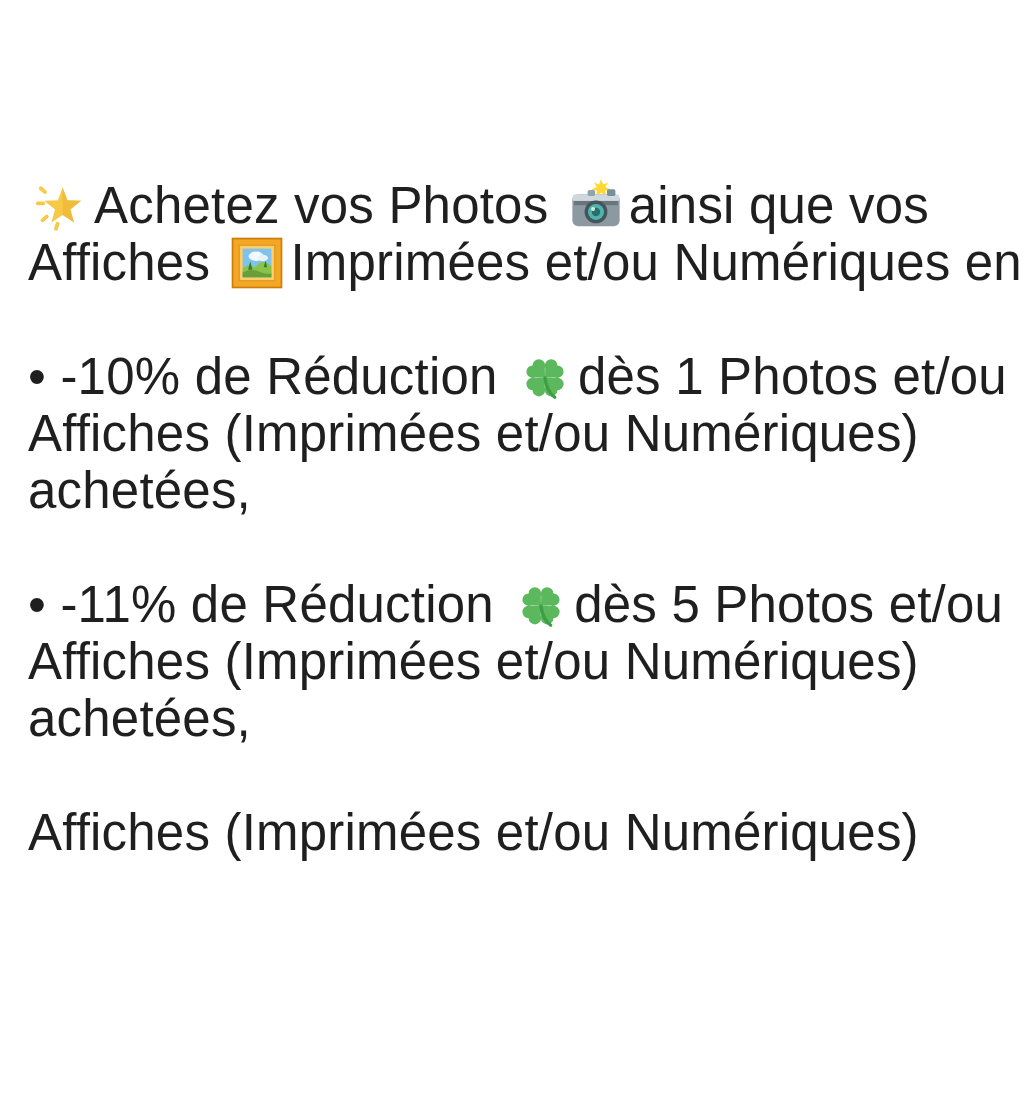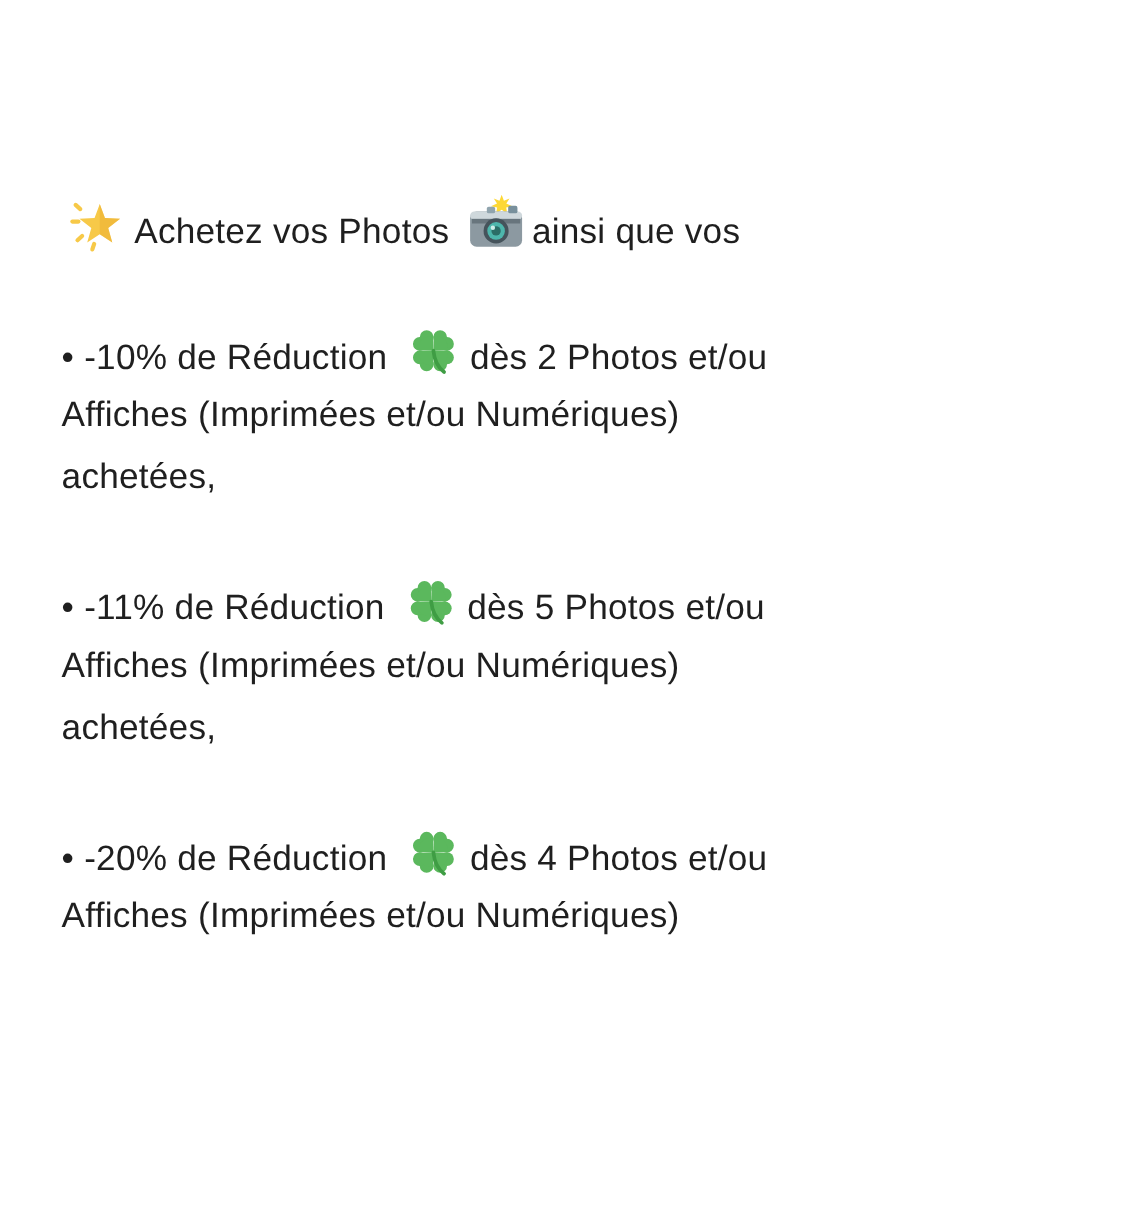--- a/index.html
+++ b/index.html
@@ -3,23 +3,23 @@
 <meta charset="utf-8">
 <style>
   html, body { margin: 0; padding: 0; }
   body {
     width: 1026px; height: 1104px;
     background: #ffffff;
     overflow: hidden;
     font-family: "Liberation Sans", "DejaVu Sans", sans-serif;
   }
   .content {
-    padding: 177px 38px 0 56px;
+    padding: 177px 38px 0 28px;
     color: #1f1f1f;
-    font-size: 32px;
+    font-size: 51px;
     letter-spacing: 0.2px;
   }
   p { margin: 0 0 57px 0; }
   .line {
     display: block;
     height: 57px;
     line-height: 57px;
     white-space: nowrap;
   }
   .emoji {
@@ -100,38 +100,38 @@
 </svg>
 
 <div class="content">
 
   <p>
     <span class="line"><svg class="emoji" viewBox="0 0 64 64">
           <use href="#icon-star"></use>
         </svg><span>Achetez vos Photos</span> <svg class="emoji" viewBox="0 0 64 64">
           <use href="#icon-camera"></use>
         </svg><span>ainsi que vos</span></span>
+    <span class="line"><span>Affiches</span> <svg class="emoji" viewBox="0 0 64 64">
+          <use href="#icon-frame"></use>
+        </svg><span>Imprimées et/ou Numériques en</span></span>
   </p>
 
   <p>
     <span class="line"><span>• -10% de Réduction</span> <svg class="emoji" viewBox="0 0 64 64">
           <use href="#icon-clover"></use>
-        </svg><span>dès 2 Photos et/ou</span></span>
+        </svg><span>dès 1 Photos et/ou</span></span>
     <span class="line"><span>Affiches (Imprimées et/ou Numériques)</span></span>
     <span class="line"><span>achetées,</span></span>
   </p>
 
   <p>
     <span class="line"><span>• -11% de Réduction</span> <svg class="emoji" viewBox="0 0 64 64">
           <use href="#icon-clover"></use>
         </svg><span>dès 5 Photos et/ou</span></span>
     <span class="line"><span>Affiches (Imprimées et/ou Numériques)</span></span>
     <span class="line"><span>achetées,</span></span>
   </p>
 
   <p>
-    <span class="line"><span>• -20% de Réduction</span> <svg class="emoji" viewBox="0 0 64 64">
-          <use href="#icon-clover"></use>
-        </svg><span>dès 4 Photos et/ou</span></span>
     <span class="line"><span>Affiches (Imprimées et/ou Numériques)</span></span>
   </p>
 
 </div>
 
 </body></html>

